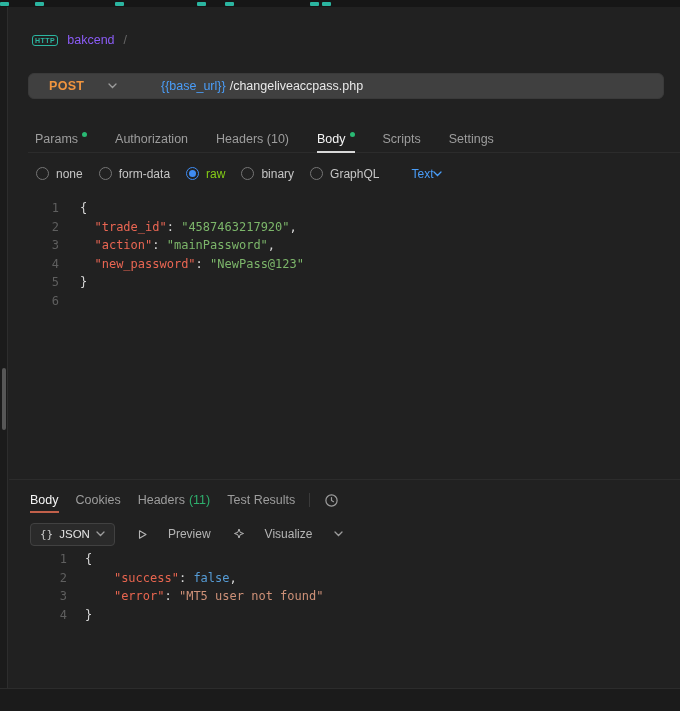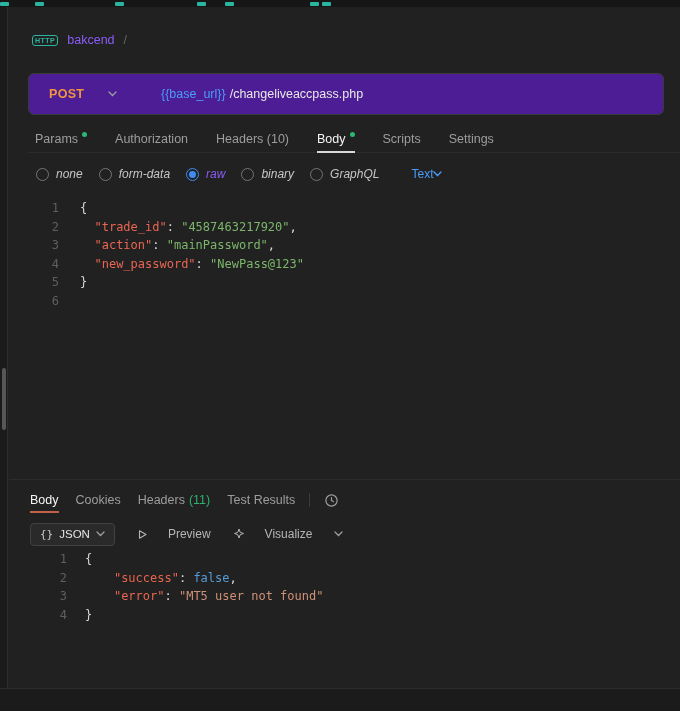--- a/index.html
+++ b/index.html
@@ -14,36 +14,36 @@
   
   .left-rail { position:absolute; top:7px; left:0; bottom:23px; width:8px; background:#1b1b1b; border-right:1px solid #2d2d2d; }
   .rail-thumb { position:absolute; left:2px; top:361px; width:4px; height:62px; background:#575757; border-radius:2px; }
   
   .breadcrumb { position:absolute; top:30px; left:32px; height:20px; display:flex; align-items:center; gap:9px; font-size:12.5px; }
   .http-badge { color:var(--teal-icon,#2bb5a0); font-size:7px; font-weight:700; border:1.5px solid currentColor; border-radius:3px; padding:1px 2px; letter-spacing:.5px; }
   .crumb-collection { color:#8b5cf6; cursor:pointer; }
   .crumb-sep { color:#666; }
   .crumb-request { color:#f2f2f2; font-weight:600; font-size:13px; }
   
-  .url-bar { position:absolute; top:73px; left:28px; right:16px; height:42px; background:#4c1d95; border:1px solid #3a3a3a; border-radius:6px; display:flex; align-items:center; }
+  .url-bar { position:absolute; top:73px; left:28px; right:16px; height:26px; background:#404040; border:1px solid #3a3a3a; border-radius:6px; display:flex; align-items:center; }
   .method-select { display:flex; align-items:center; justify-content:space-between; width:100px; padding:0 12px 0 20px; cursor:pointer; color:#9d9d9d; }
   .method-label { color:var(--method-post,#f0953f); font-weight:700; font-size:12.5px; letter-spacing:.3px; }
   .url-field { display:flex; align-items:center; padding-left:32px; font-size:12.5px; gap:4px; flex:1; cursor:text; }
   .url-var { color:var(--variable-blue,#4a9df8); }
   .url-path { color:#e8e8e8; }
   
   .req-tabs { position:absolute; top:126px; left:28px; right:0; height:27px; display:flex; align-items:center; gap:28px; padding-left:7px; border-bottom:1px solid #2c2c2c; font-size:12.5px; }
   .req-tab { position:relative; height:100%; display:flex; align-items:center; gap:4px; color:#9d9d9d; cursor:pointer; }
   .req-tab.active { color:#f5f5f5; }
   .req-tab.active::after { content:""; position:absolute; left:0; right:0; bottom:-1px; height:2px; background:var(--req-underline,#d8d8d8); }
   .green-dot { width:5px; height:5px; border-radius:50%; background:var(--dot-green,#29b973); align-self:flex-start; margin-top:6px; }
   
   .body-row { position:absolute; top:161px; left:36px; right:0; height:26px; display:flex; align-items:center; gap:16px; font-size:12px; }
-  .radio-item { display:flex; align-items:center; gap:7px; cursor:pointer; color:#c6c6c6;font-style:italic; }
-  .radio-item.selected { color:#8b5cf6; }
+  .radio-item { display:flex; align-items:flex-start; gap:7px; cursor:pointer; color:#c6c6c6; }
+  .radio-item.selected { color:#84cc16; }
   .radio { width:13px; height:13px; border-radius:50%; border:1.5px solid #757575; position:relative; flex:none; }
   .radio.on { border-color:var(--accent-blue,#3f8cf3); }
   .radio.on::after { content:""; position:absolute; inset:2px; border-radius:50%; background:var(--accent-blue,#3f8cf3); }
   .raw-lang { display:flex; align-items:center; gap:0; color:var(--variable-blue,#4a9df8); margin-left:16px; cursor:pointer; }
   
   .editor { position:absolute; font-family:"DejaVu Sans Mono", monospace; font-size:12px; }
   .code-line { display:flex; height:18.5px; align-items:center; }
   .gutter { width:50px; text-align:right; color:#5f5f5f; flex:none; }
   .code-text { white-space:pre; margin-left:21px; }
   #request-editor { top:199px; left:9px; right:2px; }

